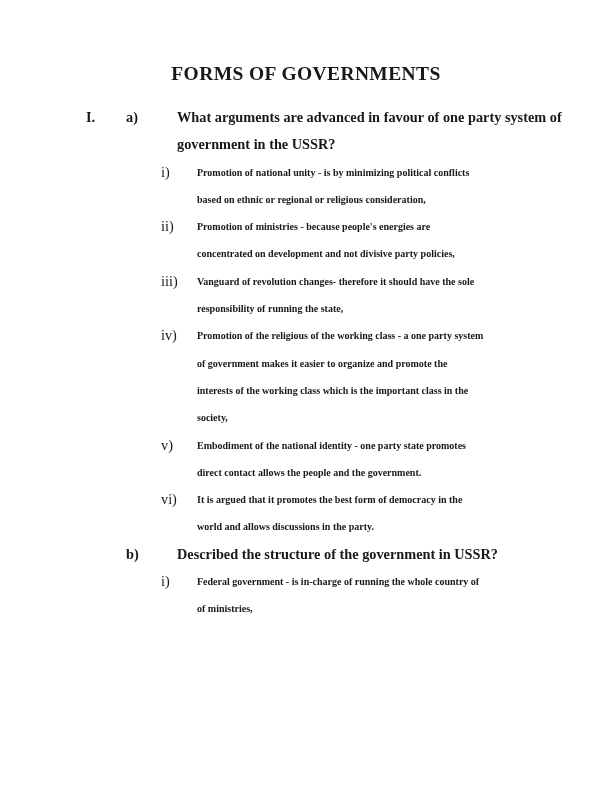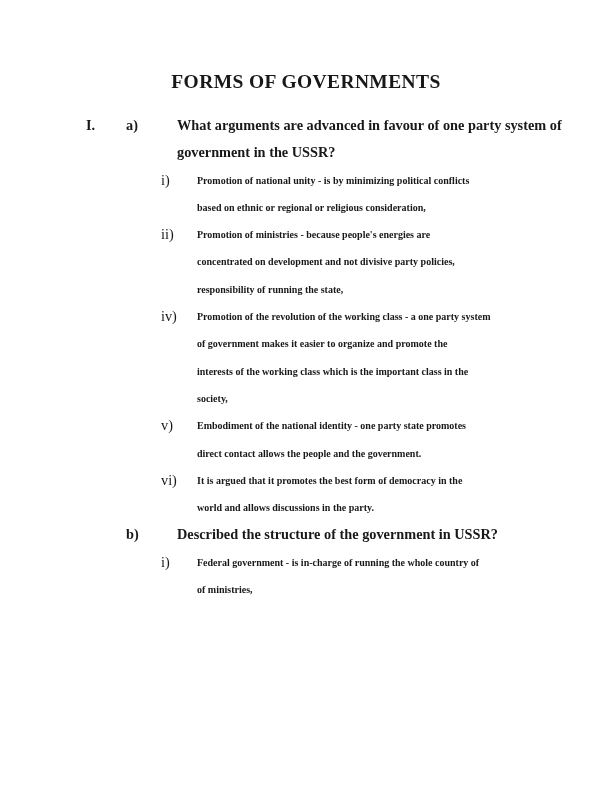--- a/index.html
+++ b/index.html
@@ -14,21 +14,20 @@
     position: relative;
     font-family: "Liberation Serif", "DejaVu Serif", serif;
     color: #181818;
     overflow: hidden;
   }
 
   .page {
     position: absolute;
     inset: 0;
     background: #ffffff;
-    margin-top: 8px;
   }
 
   
   .doc-title {
     position: absolute;
     top: 64px;
     left: 0;
     width: 612px;
     text-align: center;
     font-size: 19.5px;
@@ -113,25 +112,29 @@
         <span class="text body-text col-item">based on ethnic or regional or religious consideration,</span>
       </div>
       <div class="line">
         <span class="marker marker-roman col-roman">ii)</span>
         <span class="text body-text col-item">Promotion of ministries - because people's energies are</span>
       </div>
       <div class="line">
         <span class="text body-text col-item">concentrated on development and not divisive party policies,</span>
       </div>
       <div class="line">
+        <span class="marker marker-roman col-roman">iii)</span>
+        <span class="text body-text col-item">Vanguard of revolution changes- therefore it should have the sole</span>
+      </div>
+      <div class="line">
         <span class="text body-text col-item">responsibility of running the state,</span>
       </div>
       <div class="line">
         <span class="marker marker-roman col-roman">iv)</span>
-        <span class="text body-text col-item">Promotion of the revolution of the working class - a one party system</span>
+        <span class="text body-text col-item">Promotion of the religious of the working class - a one party system</span>
       </div>
       <div class="line">
         <span class="text body-text col-item">of government makes it easier to organize and promote the</span>
       </div>
       <div class="line">
         <span class="text body-text col-item">interests of the working class which is the important class in the</span>
       </div>
       <div class="line">
         <span class="text body-text col-item">society,</span>
       </div>

